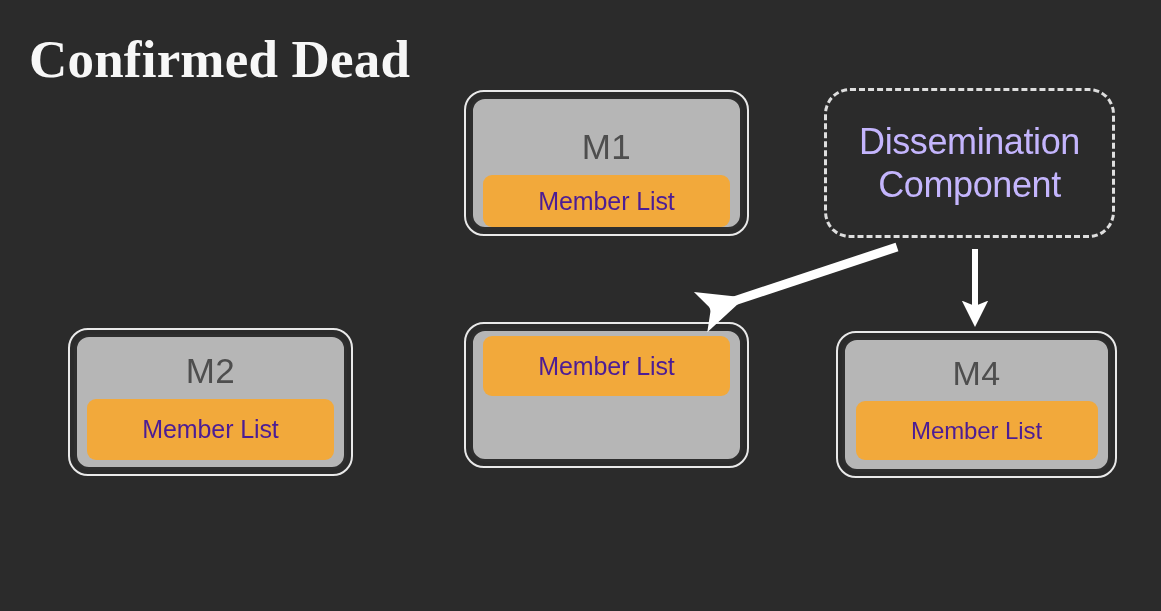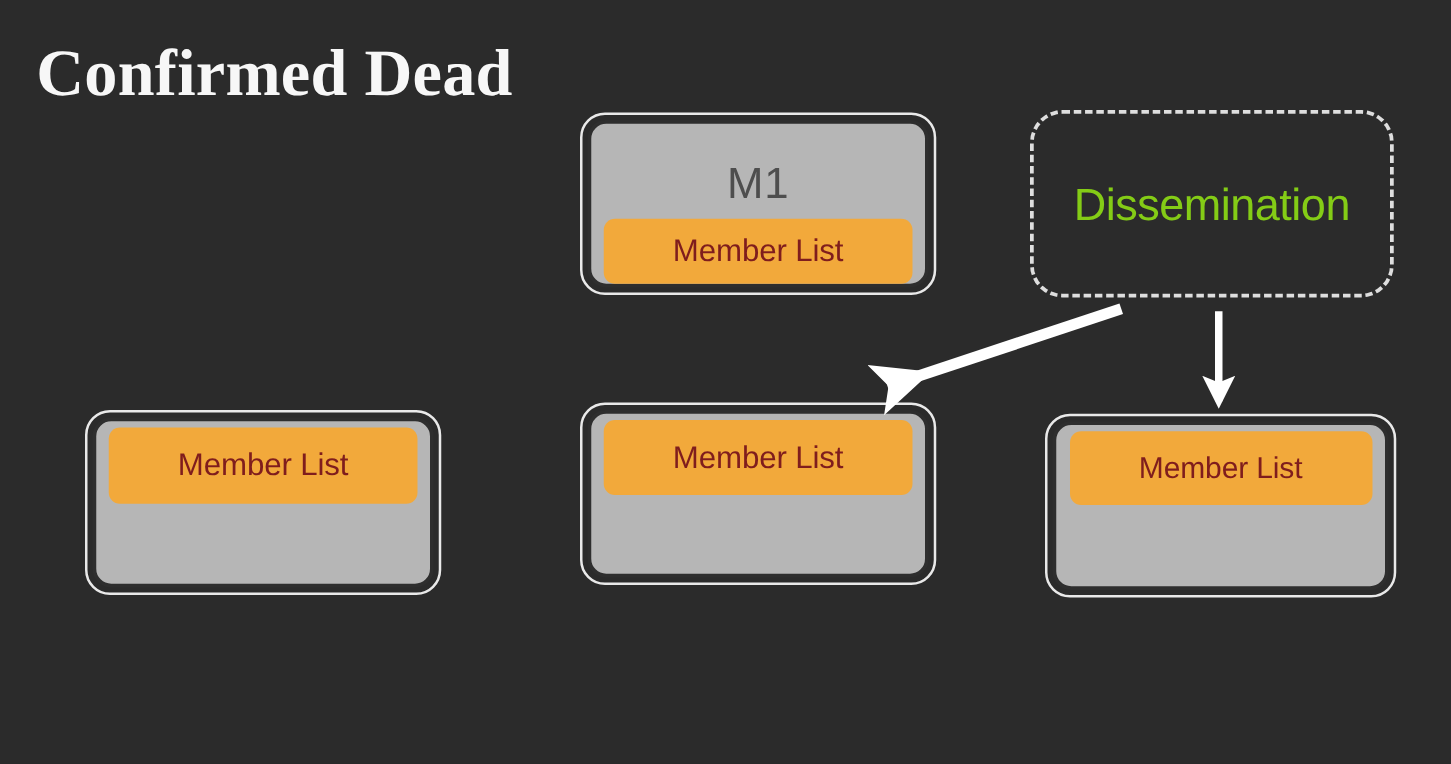--- a/index.html
+++ b/index.html
@@ -73,21 +73,21 @@
     text-align: center;
     width: 100%;
   }
   .member-list {
     box-sizing: border-box;
     background: #f2a93b;
     border-radius: 9px;
     display: flex;
     align-items: center;
     justify-content: center;
-    color: #7f1d1d;
+    color: #4c1d95;
     font-family: "Liberation Sans", sans-serif;
     letter-spacing: -0.1px;
   }
 
   
   .node.size-a { width: 285px; height: 146px; }
   .node.size-a .node-title  { font-size: 35px; line-height: 46px; padding-top: 25px; }
   .node.size-a .member-list { width: 247px; height: 60px; font-size: 25px; margin-top: 5px; }
 
   .node.size-b { width: 285px; height: 148px; }
@@ -102,21 +102,21 @@
   .dissem {
     position: absolute;
     box-sizing: border-box;
     border: 3px dashed #dedede;
     border-radius: 26px;
     background: transparent;
     display: flex;
     align-items: center;
     justify-content: center;
     text-align: center;
-    color: #84cc16;
+    color: #c4b5fd;
     font-family: "Liberation Sans", sans-serif;
     font-size: 36px;
     line-height: 43px;
     letter-spacing: -0.4px;
   }
 
   
   .arrows {
     position: absolute;
     left: 0; top: 0;
@@ -135,39 +135,42 @@
 
   <div class="node size-a" id="node-m1" style="left: 464px; top: 90px;">
     <div class="node-body">
       <div class="node-title">M1</div>
       <div class="member-list">Member List</div>
     </div>
   </div>
 
   <div class="node size-b" id="node-m2" style="left: 68px; top: 328px;">
     <div class="node-body">
+      <div class="node-title">M2</div>
       <div class="member-list">Member List</div>
     </div>
   </div>
 
   <div class="node size-a" id="node-m3" style="left: 464px; top: 322px;">
     <div class="node-body">
       <div class="member-list">Member List</div>
     </div>
   </div>
 
   <div class="node size-c" id="node-m4" style="left: 836px; top: 331px;">
     <div class="node-body">
+      <div class="node-title">M4</div>
       <div class="member-list">Member List</div>
     </div>
   </div>
 
   <div class="dissem" id="dissem-box" style="left: 824px; top: 88px; width: 291px; height: 150px;">
     <div>
       <span>Dissemination</span><br>
+      <span>Component</span>
     </div>
   </div>
 
   <svg class="arrows" viewBox="0 0 1161 611">
     <defs>
       <marker id="head" markerWidth="5.2" markerHeight="5.2" refX="4.1" refY="2.6" orient="auto" markerUnits="strokeWidth">
         <path d="M0,2.6 L5.2,0.25 L4.0,2.6 L5.2,4.95 Z" fill="#ffffff"></path>
       </marker>
       <marker id="head2" markerWidth="4.4" markerHeight="4.4" refX="3.4" refY="2.2" orient="auto" markerUnits="strokeWidth">
         <path d="M0,0 L4.4,2.2 L0,4.4 L0.9,2.2 Z" fill="#ffffff"></path>

